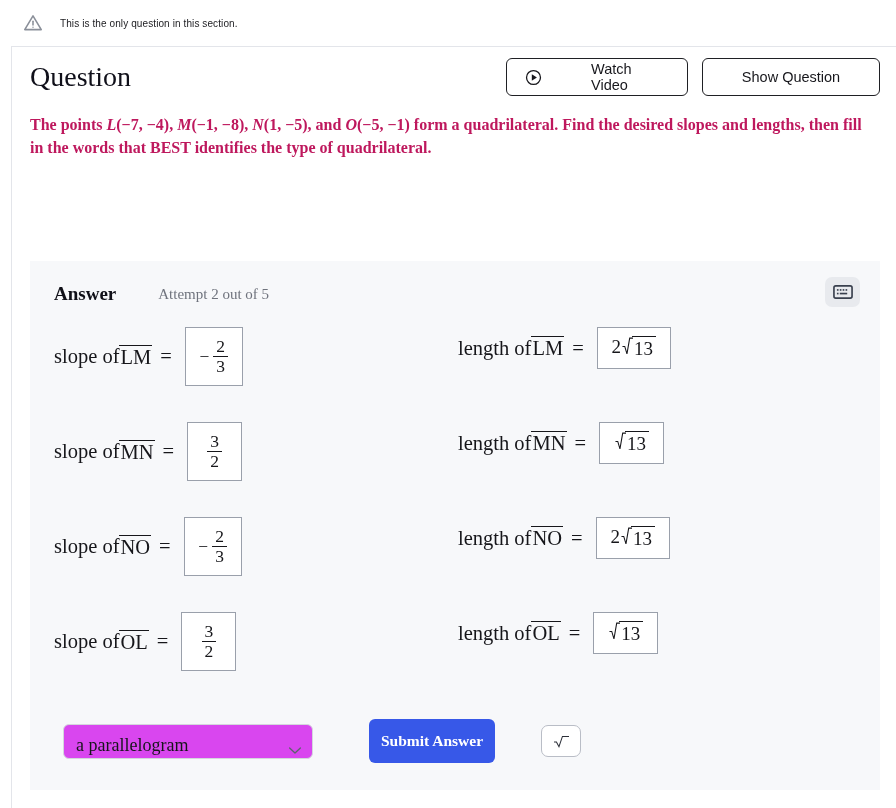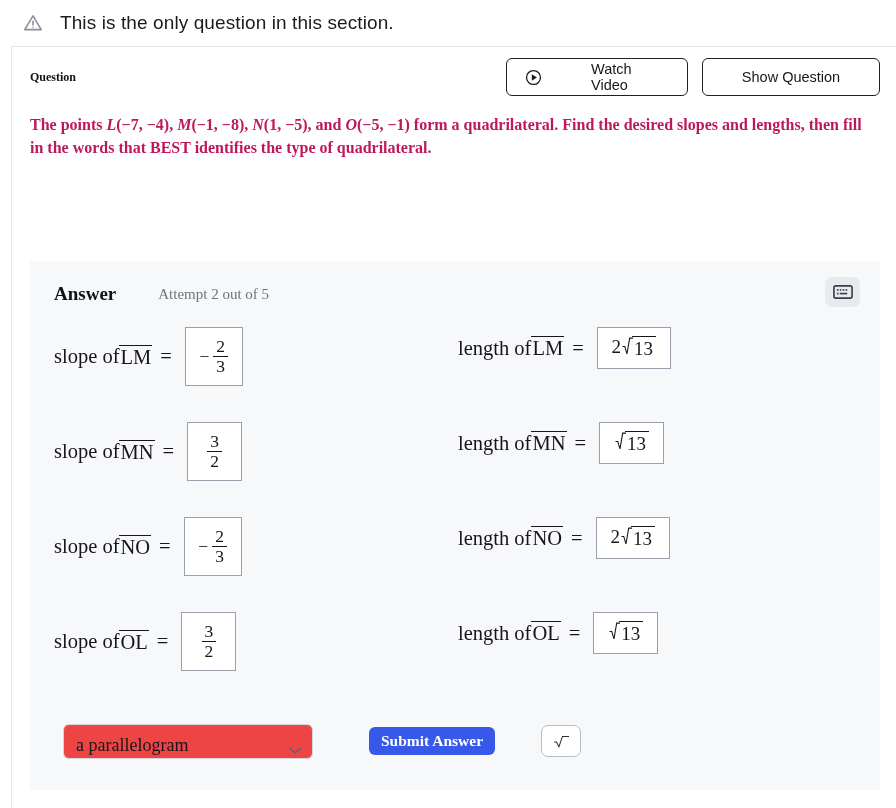--- a/index.html
+++ b/index.html
@@ -14,21 +14,21 @@
   
   .notice{
     height:46px;
     display:flex;align-items:center;
     padding-left:22px;
     box-sizing:border-box;
   }
   .notice-icon{width:22px;height:22px;flex:0 0 22px;margin-right:16px;}
   .notice-text{
     font-family:"Liberation Sans",sans-serif;
-    font-size:19px;color:#1b1b1f;letter-spacing:.1px;
+    font-size:10px;color:#1b1b1f;letter-spacing:.1px;
   }
 
   
   .vrule{
     position:absolute;left:11px;top:46px;width:1px;height:762px;
     background:#e3e5ea;
   }
   .hrule{
     position:absolute;left:11px;top:46px;width:885px;height:1px;
     background:#e3e5ea;
@@ -37,21 +37,21 @@
   
   .qwrap{position:absolute;left:12px;top:47px;width:884px;}
   .qhead{
     display:flex;align-items:center;
     height:60px;
     padding:0 16px 0 18px;
     box-sizing:border-box;
   }
   .qtitle{
     font-family:"Liberation Serif",serif;
-    font-weight:bold;font-size:12px;color:#10101a;
+    font-weight:normal;font-size:28px;color:#10101a;
     flex:1 1 auto;
   }
   .btn-outline{
     font-family:"Liberation Sans",sans-serif;
     font-size:14.5px;color:#17171c;
     background:#fff;
     border:1px solid #1f2024;
     border-radius:6px;
     height:38px;
     display:inline-flex;align-items:center;justify-content:center;
@@ -171,37 +171,37 @@
     display:flex;align-items:center;
     height:56px;
   }
   .quad-label{
     font-family:"Liberation Serif",serif;
     font-size:20.5px;color:#16161a;white-space:nowrap;
   }
   .select{
     margin-left:9px;
     width:250px;height:35px;
-    background:#ef4444;border:1px solid #d4d7dd;border-radius:6px;
+    background:#d946ef;border:1px solid #d4d7dd;border-radius:6px;
     display:flex;align-items:center;
     padding:8px 10px 0 12px;
     box-sizing:border-box;
     cursor:pointer;
     justify-content:flex-end;
   }
   .select-val{
     flex:1 1 auto;
     font-family:"Liberation Serif",serif;
     font-size:18px;color:#16161a;
     overflow:hidden;text-overflow:ellipsis;white-space:nowrap;
   }
   .chev{width:14px;height:9px;flex:0 0 14px;}
   .btn-submit{
     margin-left:56px;
-    width:126px;height:28px;border-radius:6px;
+    width:126px;height:44px;border-radius:6px;
     background:#3758e8;color:#ffffff;border:none;
     font-family:"Liberation Serif",serif;
     font-weight:bold;font-size:15.5px;
     display:flex;align-items:center;justify-content:center;
     cursor:pointer;
   }
   .btn-sqrt{
     margin-left:46px;
     width:38px;height:30px;border-radius:7px;
     background:#fff;border:1px solid #b9bdc6;

